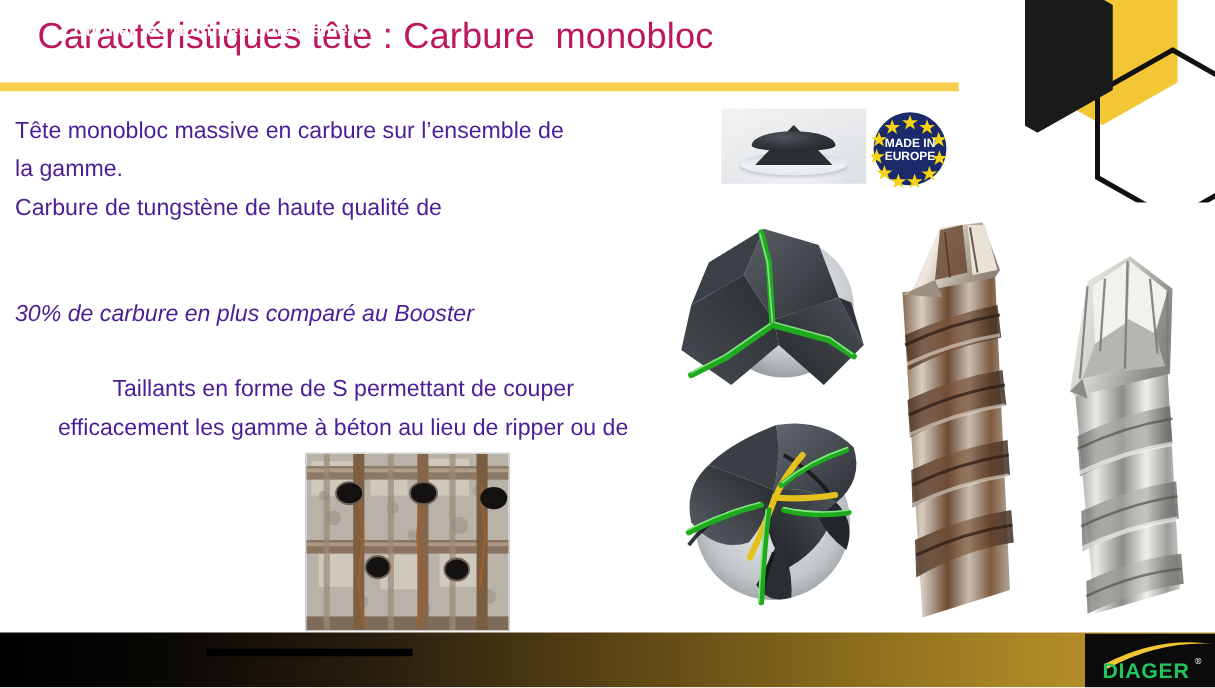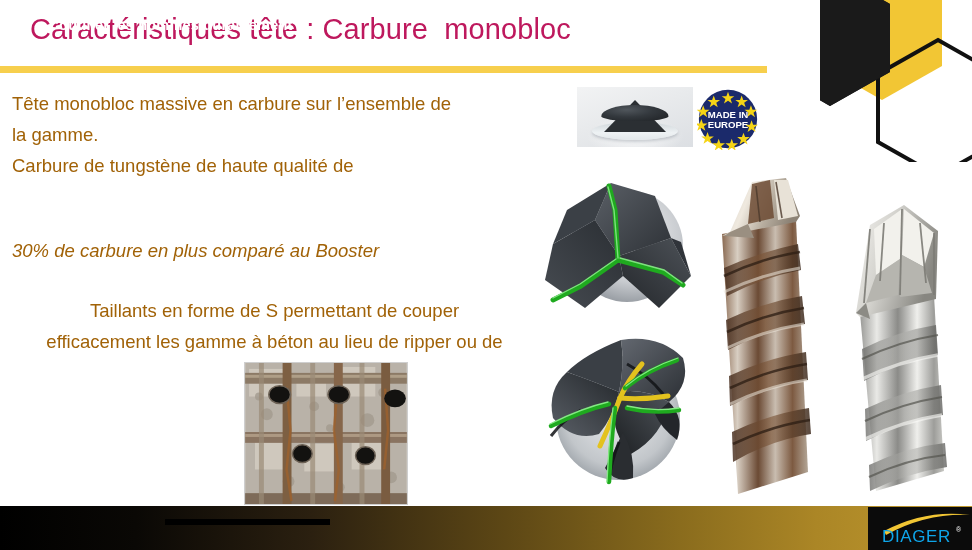--- a/index.html
+++ b/index.html
@@ -51,21 +51,21 @@
     top: 66px;
     width: 767px;
     height: 7px;
     background: #f7cf4d;
   }
 
   
   .body-block {
     position: absolute;
     left: 12px;
-    color: #a16207;
+    color: #4c1d95;
     font-size: 18.5px;
     line-height: 31px;
     font-weight: 400;
   }
   .body-block.b1 { top: 88px;  width: 545px; }
   .body-block.b2 { top: 235px; width: 470px; font-style: italic; }
   .body-block.b3 { top: 295px; width: 525px; text-align: center; }
 
   .body-line { white-space: pre-wrap; }
 
@@ -153,22 +153,22 @@
     position: absolute;
     left: 868px; top: 507px;
     width: 104px; height: 43px;
     background: #0b0b0b;
     overflow: hidden;
   }
   .logo-text {
     position: absolute;
     left: 14px; top: 20px;
     font-size: 17px;
-    font-weight: normal;
-    color: #0ea5e9;
+    font-weight: bold;
+    color: #22c55e;
     letter-spacing: 0.6px;
   }
   .logo-reg {
     position: absolute;
     left: 88px; top: 19px;
     font-size: 7px;
     color: #ffffff;
   }
 </style>
 </head>

